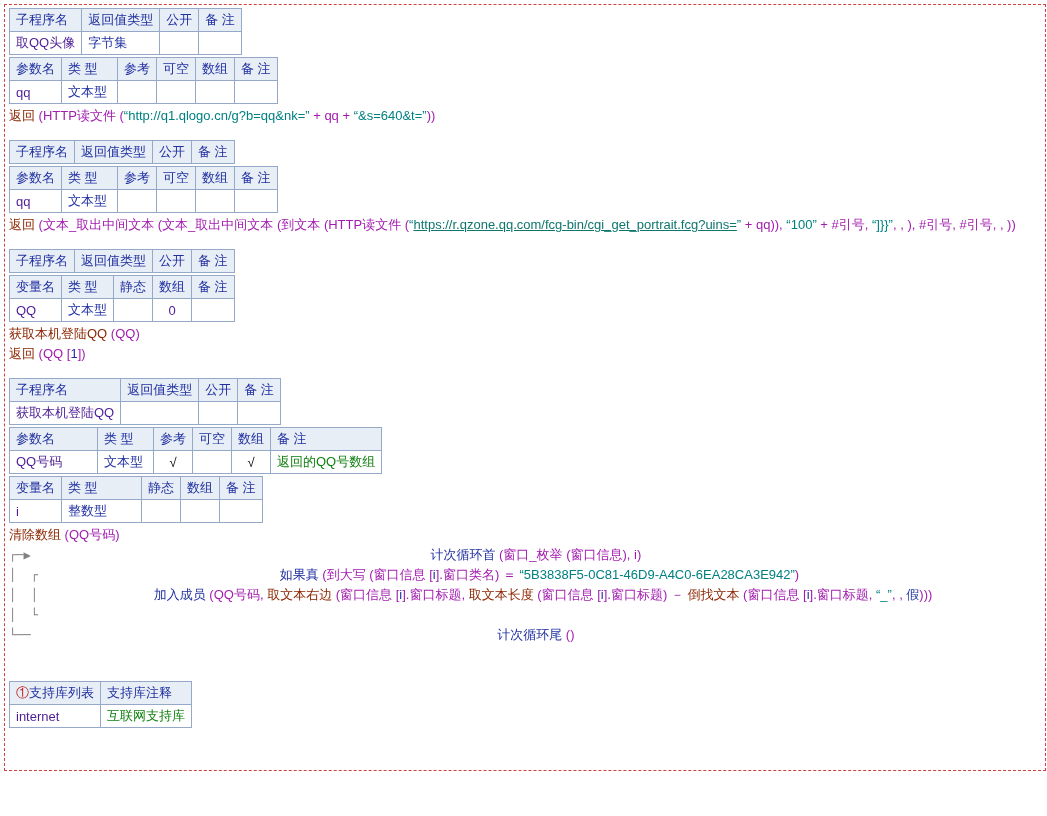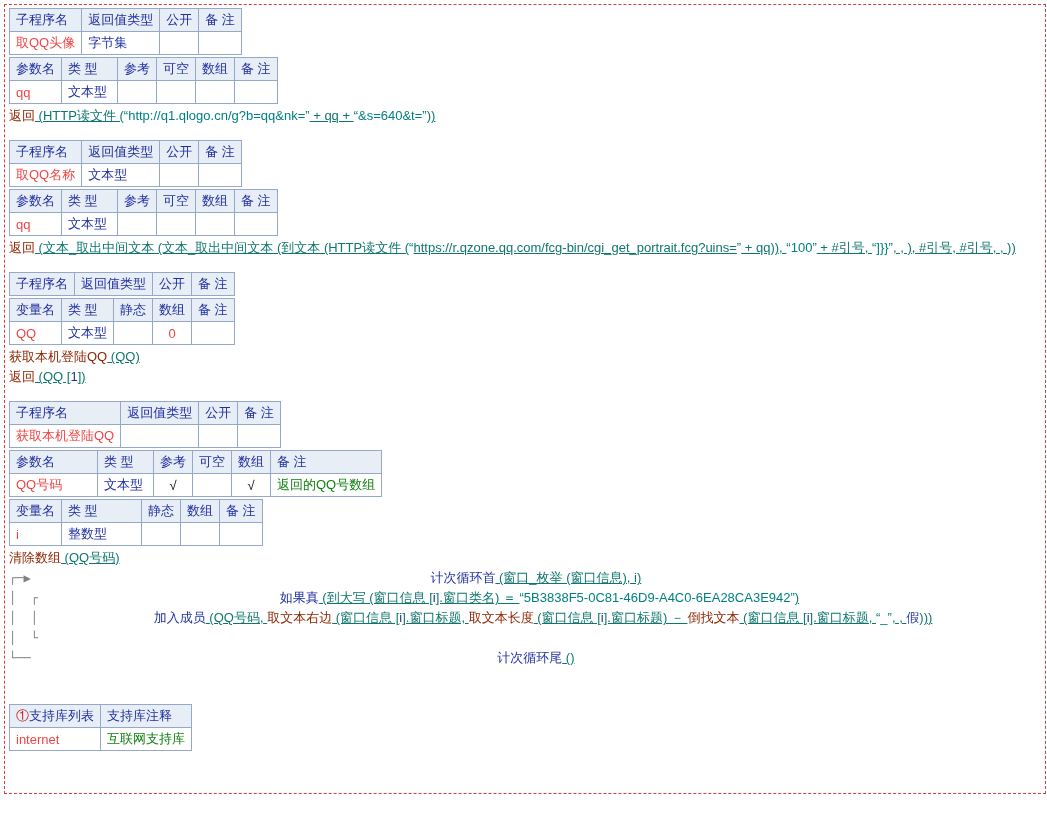--- a/index.html
+++ b/index.html
@@ -24,29 +24,29 @@
     padding: 2px 6px;
     font-size: 13px;
     white-space: nowrap;
   }
   .hdr {
     background: #e8eef6;
     color: #2030a0;
     font-weight: normal;
   }
   .cell-blue { color: #2030a0; }
-  .cell-normal { color: #ef4444; }
+  .cell-normal { color: #4c1d95; }
   .cell-green { color: #108010; }
   .code-line {
     font-size: 13px;
     white-space: nowrap;
     padding: 1px 0;
   }
   .kw-brown { color: #8b2500; margin-top: 41px; }
-  .kw-black { color: #0f766e; text-decoration: underline; }
+  .kw-black { color: #a21caf; }
   .kw-str { color: #008080; }
   .kw-blue { color: #2030a0; }
   .kw-link { color: #0f766e; text-decoration: underline; }
   .flow-row {
     display: flex;
     align-items: flex-start;
   }
   .flow-gutter {
     color: #808080;
     font-family: monospace;
@@ -111,26 +111,20 @@
   <div class="spacer"></div>
 
   <table>
     <tbody>
         <tr>
       <td class="hdr">子程序名</td>
       <td class="hdr">返回值类型</td>
       <td class="hdr">公开</td>
       <td class="hdr">备 注</td>
     </tr>
-    <tr>
-      <td class="cell-normal">取QQ名称</td>
-      <td class="cell-blue">文本型</td>
-      <td>&nbsp;</td>
-      <td>&nbsp;</td>
-    </tr>
   </tbody>
     </table>
   <table>
     <tbody>
         <tr>
       <td class="hdr">参数名</td>
       <td class="hdr" style="min-width:56px">类 型</td>
       <td class="hdr">参考</td>
       <td class="hdr">可空</td>
       <td class="hdr">数组</td>

